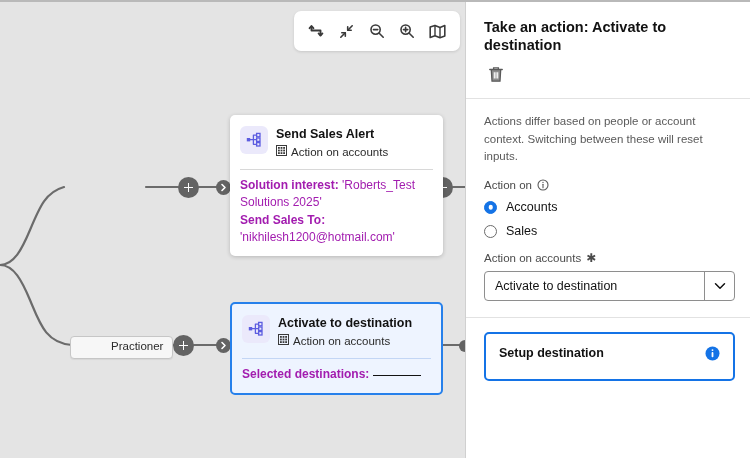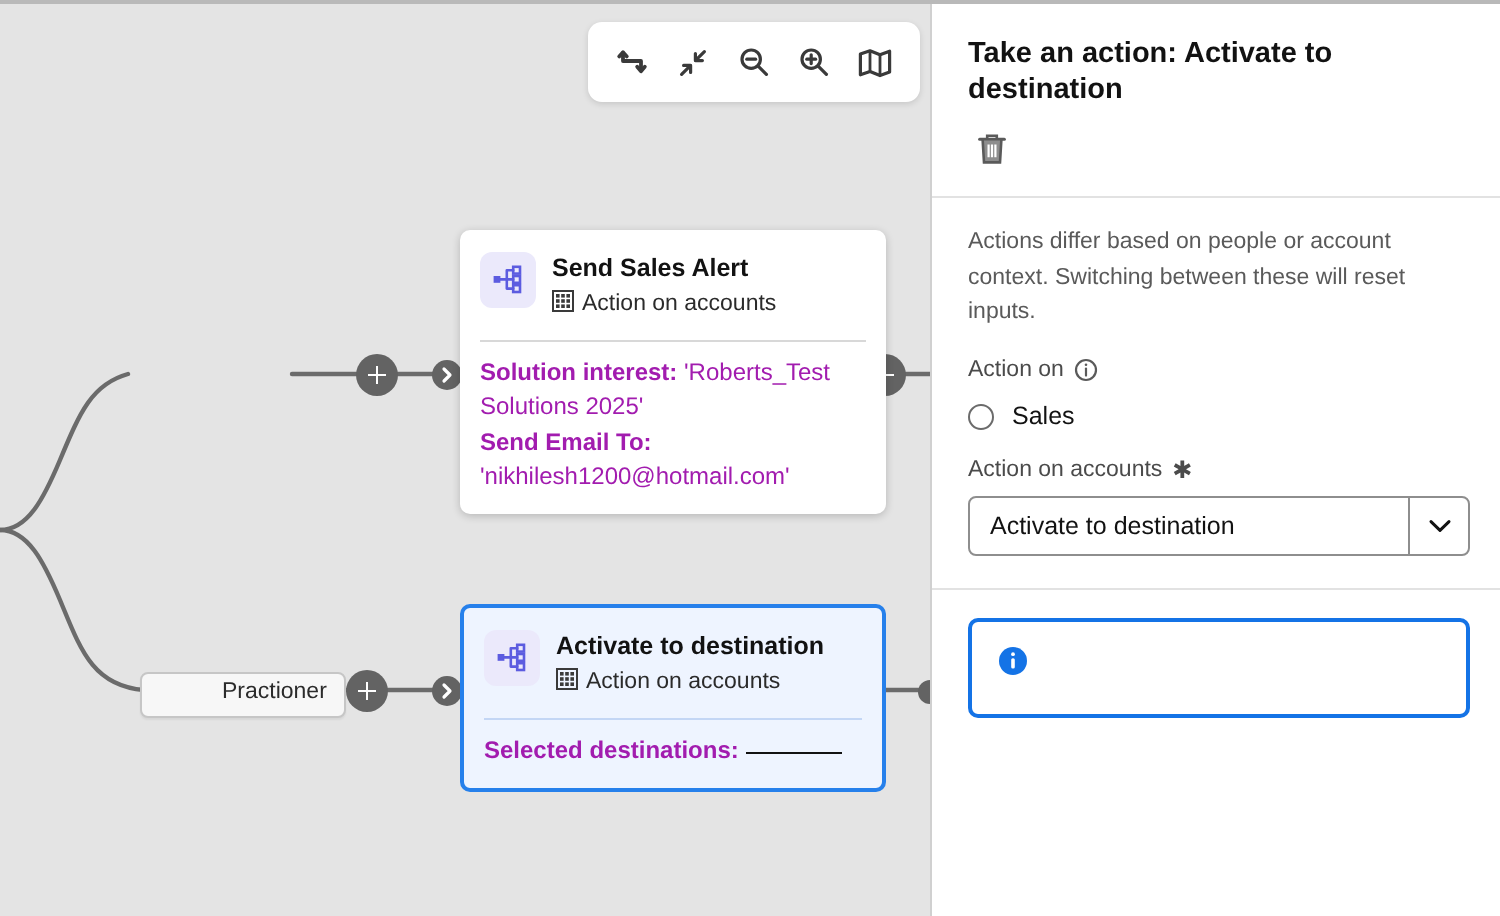--- a/index.html
+++ b/index.html
@@ -413,21 +413,21 @@
               </svg>
             </span>
             <span>Action on accounts</span>
           </div>
         </div>
       </div>
       <div class="node-divider"></div>
       <div class="node-body">
         <b>Solution interest:</b>
         <span>'Roberts_Test Solutions 2025'</span><br>
-        <b>Send Email To:</b><br>
+        <b>Send Sales To:</b><br>
         <span>'nikhilesh1200@hotmail.com'</span>
       </div>
     </div>
 
     <div class="node-card selected" id="node-2">
       <div class="node-head">
         <div class="node-badge">
           <svg width="16" height="16" viewBox="0 0 16 16" fill="none" stroke="#5c5ce0" stroke-width="1.3">
             <rect x="0.8" y="6" width="3.4" height="3.4" fill="#5c5ce0" stroke="none"></rect>
             <rect x="10.6" y="1.4" width="3.4" height="3.4" fill="none"></rect>
@@ -492,20 +492,24 @@
         <span>
           <svg width="12" height="12" viewBox="0 0 12 12" fill="none" stroke="#5a5a5a" stroke-width="1.1">
             <circle cx="6" cy="6" r="5"></circle>
             <circle cx="6" cy="3.4" r="0.65" fill="#5a5a5a" stroke="none"></circle>
             <path d="M6 5.3 L6 8.8" stroke-linecap="round"></path>
           </svg>
         </span>
       </div>
 
       <div class="radio-row">
+        <span class="radio on"></span>
+        <span class="radio-text">Accounts</span>
+      </div>
+      <div class="radio-row">
         <span class="radio"></span>
         <span class="radio-text">Sales</span>
       </div>
 
       <div class="field-label">
         <span>Action on accounts</span>
         <span class="req-star">✱</span>
       </div>
 
       <div class="select">
@@ -516,20 +520,21 @@
           </svg>
         </div>
       </div>
     </div>
 
     <div class="hr"></div>
 
     <div class="callout-wrap">
       <div class="callout">
         <div class="callout-top">
+          <div class="callout-title">Setup destination</div>
           <span>
             <svg width="15" height="15" viewBox="0 0 15 15">
               <circle cx="7.5" cy="7.5" r="7" fill="#1473e6"></circle>
               <circle cx="7.5" cy="4.1" r="0.95" fill="#ffffff"></circle>
               <rect x="6.6" y="6.1" width="1.8" height="5.2" rx="0.8" fill="#ffffff"></rect>
             </svg>
           </span>
         </div>
 
       </div>

